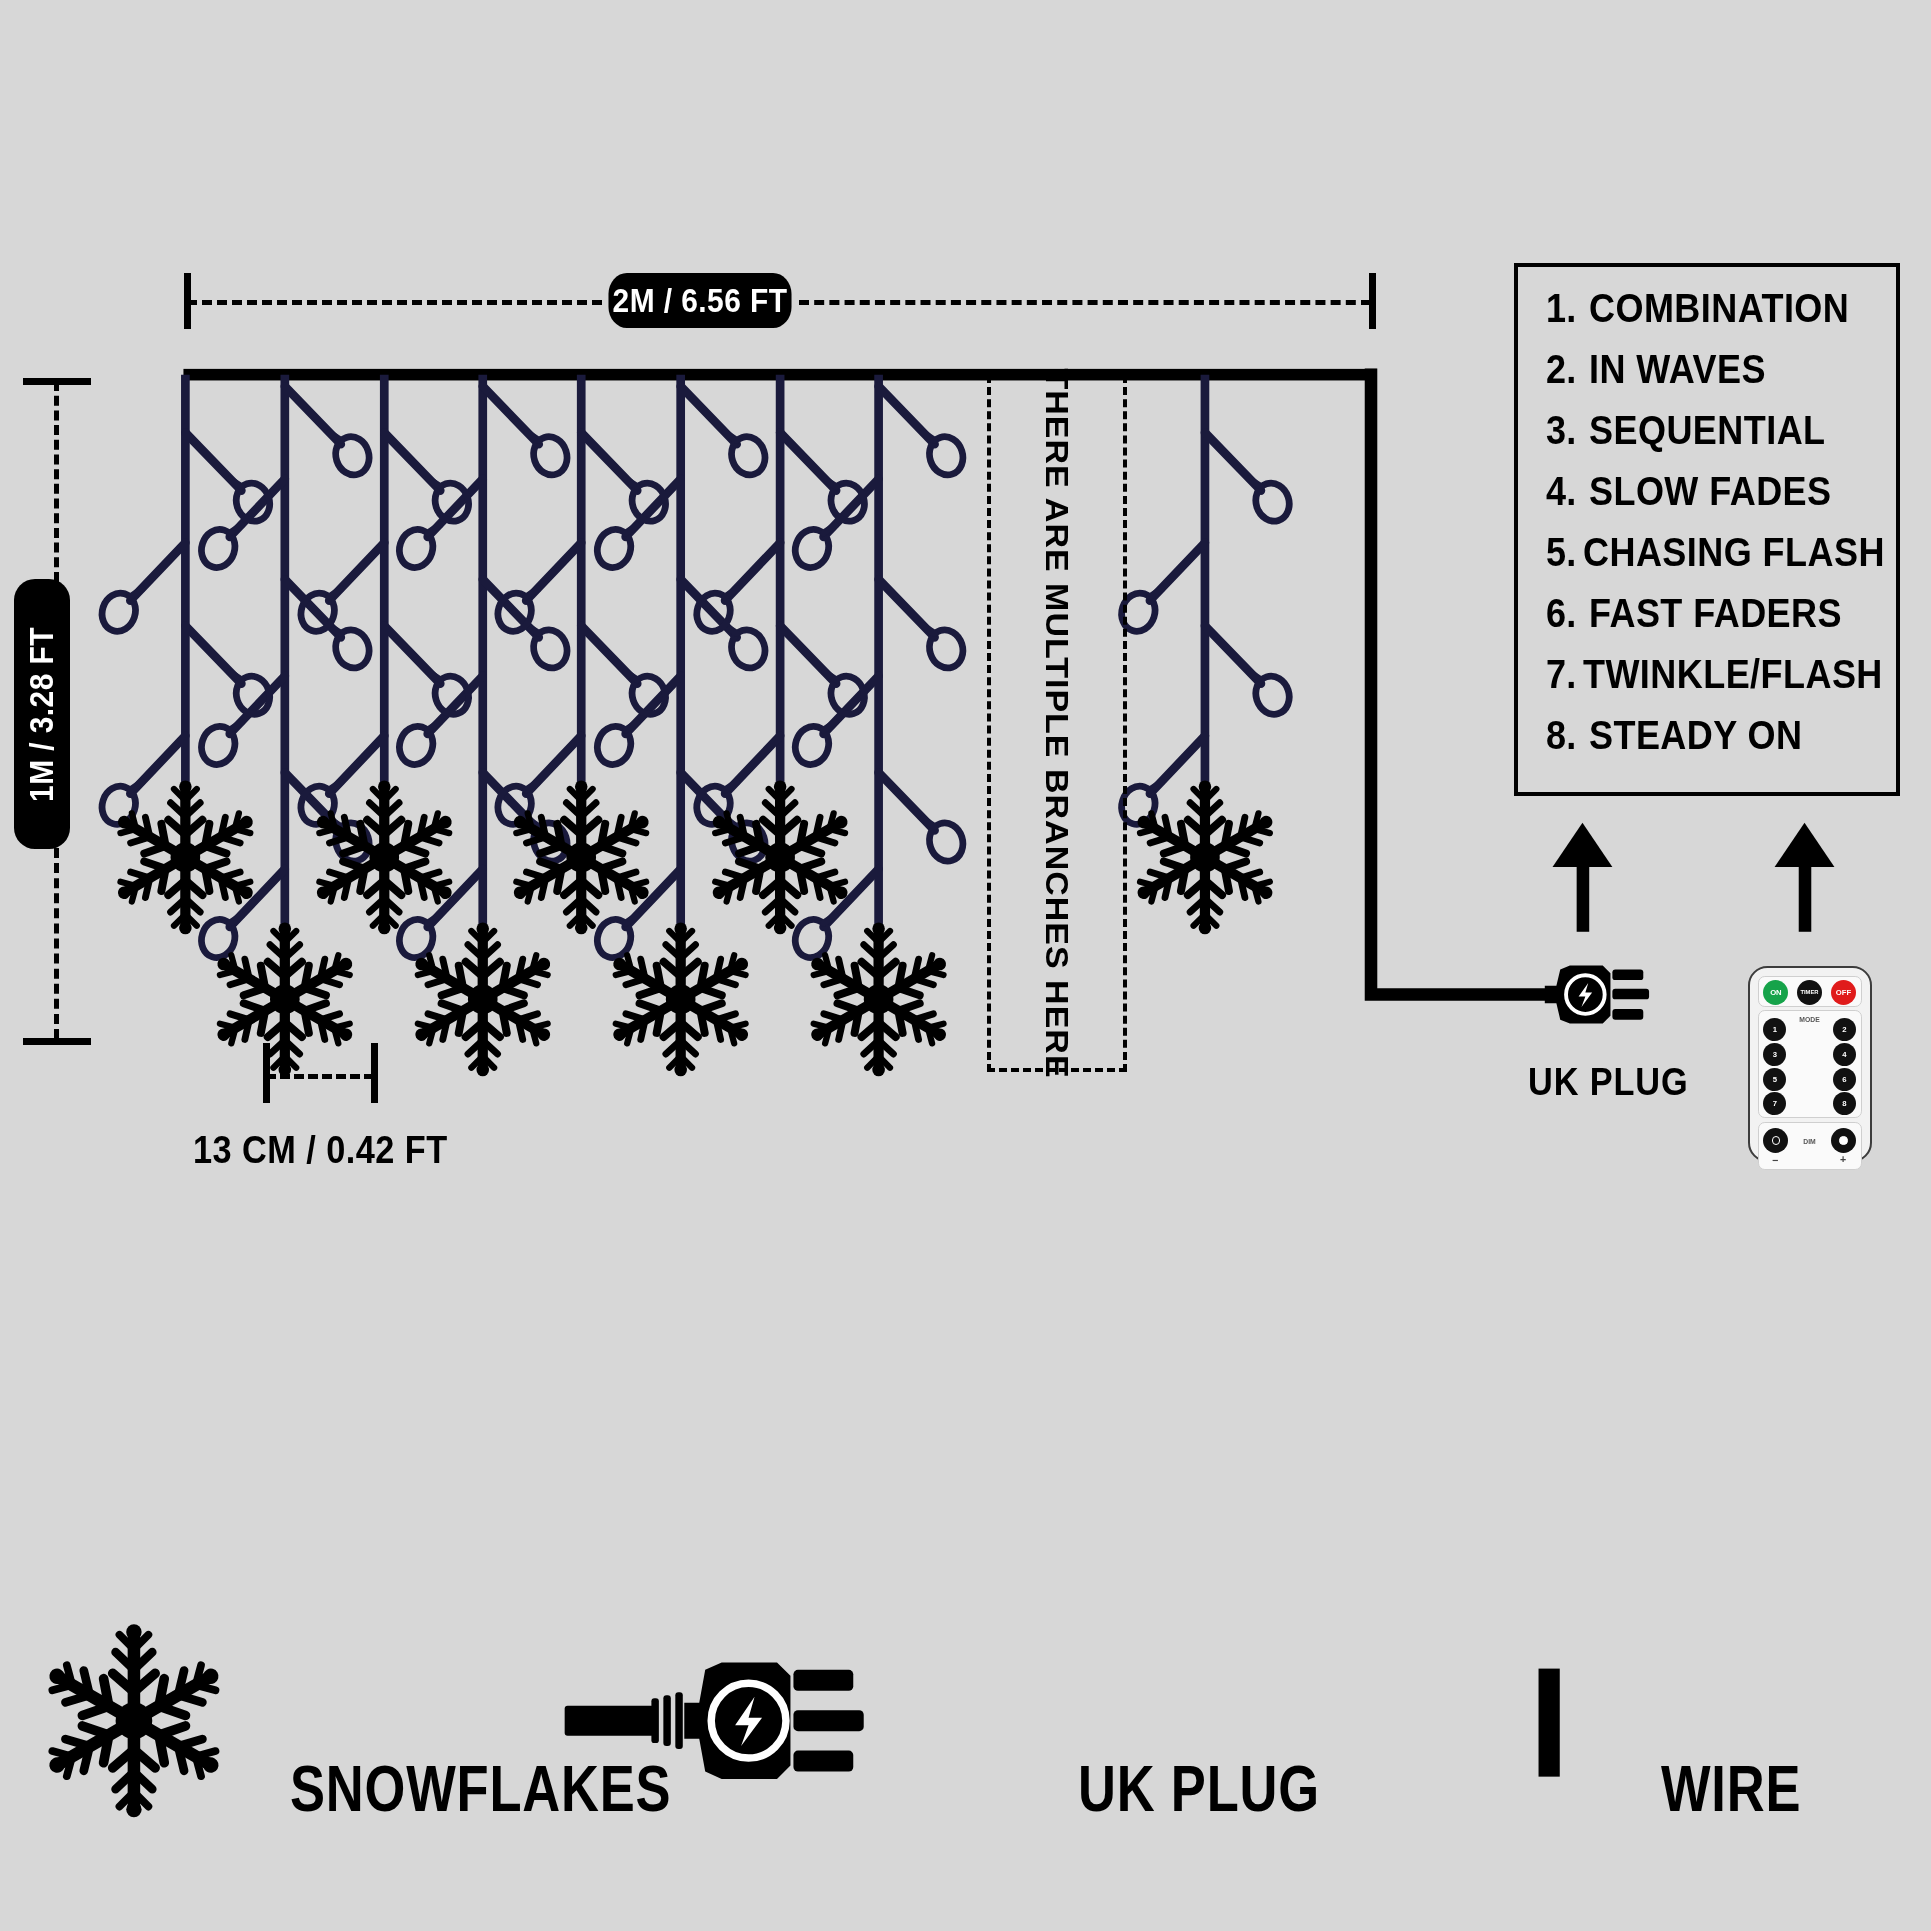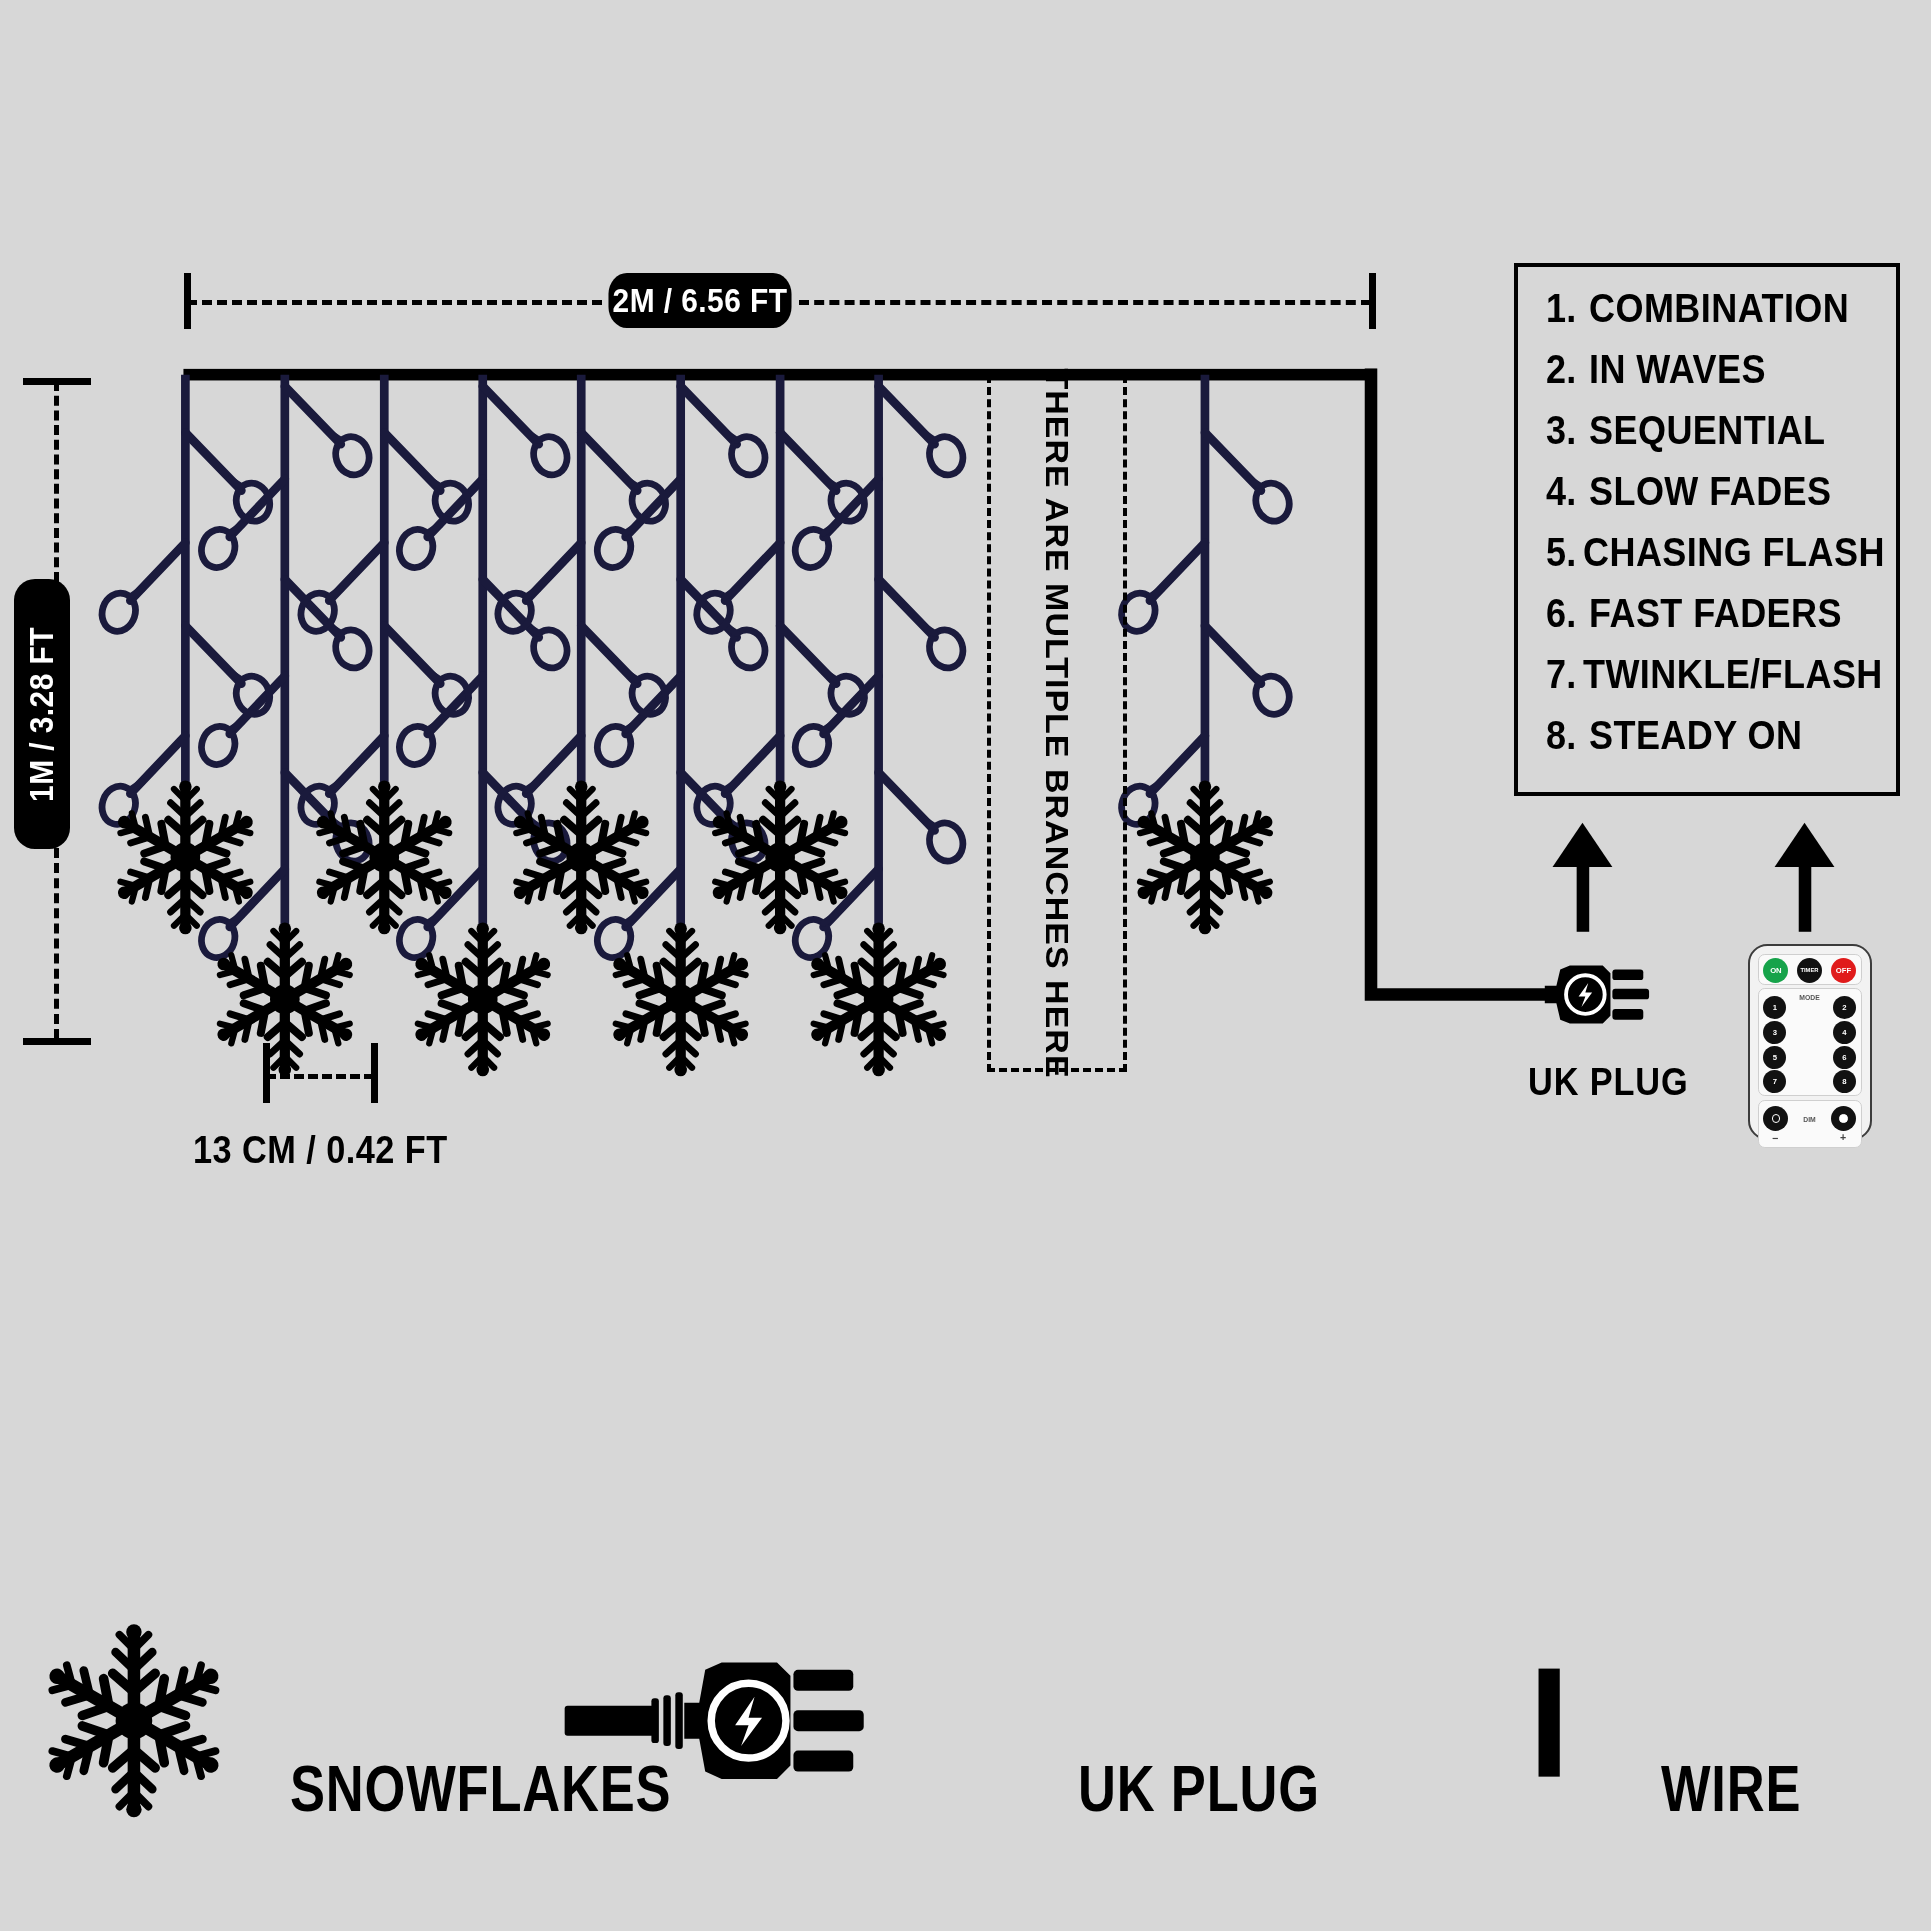--- a/index.html
+++ b/index.html
@@ -130,21 +130,21 @@
     font-size: 39px;
     font-weight: 700;
     letter-spacing: 1px;
     transform: scaleX(0.88);
     transform-origin: left center;
     white-space: nowrap;
   }
 
   
   .remote {
-    left: 1748px; top: 944px;
+    left: 1748px; top: 966px;
     width: 124px; height: 196px;
   }
   .remote-body {
     position: absolute; inset: 0;
     background: #f2f2f2;
     border: 2.9px solid #3c3c3c;
     border-radius: 19.3px;
     box-sizing: border-box;
   }
   .remote-pad {

